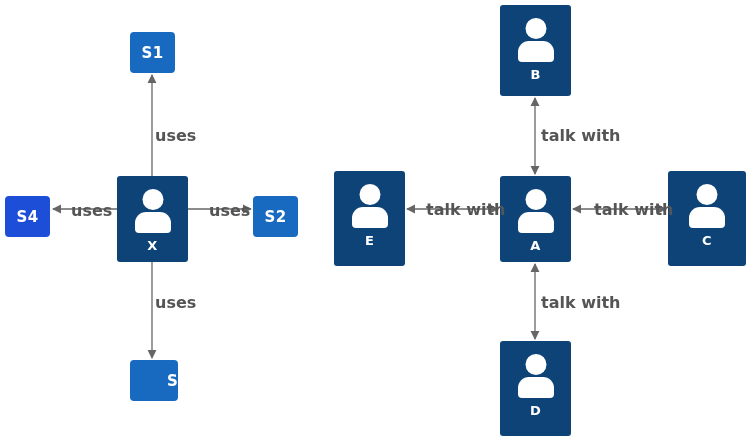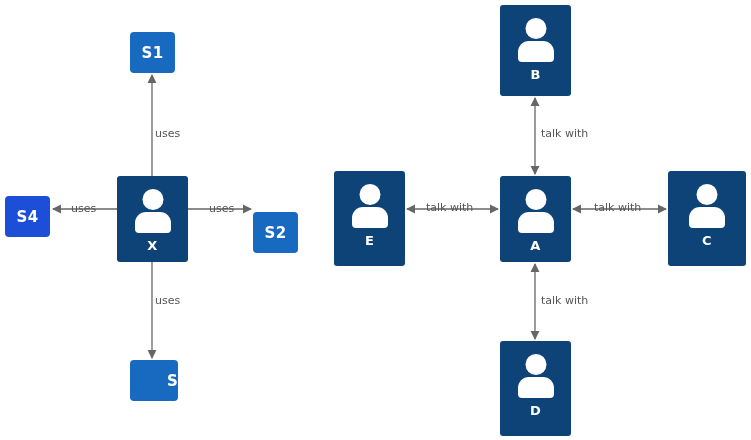--- a/index.html
+++ b/index.html
@@ -84,22 +84,22 @@
   .service-label {
     color: #ffffff;
     font-size: 15px;
     font-weight: bold;
     letter-spacing: 0.4px;
   }
   
   .edge-label {
     position: absolute;
     color: #555555;
-    font-size: 11px;
-    font-weight: normal;
+    font-size: 16px;
+    font-weight: bold;
     white-space: nowrap;
     line-height: 1;
   }
 </style>
 </head>
 <body>
 
 <div id="canvas">
 
   <svg id="edge-layer" viewBox="0 0 751 440" width="751" height="440" xmlns="http://www.w3.org/2000/svg">
@@ -127,21 +127,21 @@
       <div class="node node-person" style="left: 117px; top: 176px; width: 71px; height: 86px; background: rgb(13, 67, 119);">
         <div class="person-glyph">
           <div class="head"></div>
           <div class="body"></div>
         </div>
         <div class="person-label">X</div>
       </div>
       <div class="node node-service" style="left: 130px; top: 32px; width: 45px; height: 41px; background: rgb(24, 105, 192);">
         <div class="service-label">S1</div>
       </div>
-      <div class="node node-service" style="left: 253px; top: 212px; width: 45px; height: 41px; background: rgb(24, 105, 192);">
+      <div class="node node-service" style="left: 253px; top: 196px; width: 45px; height: 41px; background: rgb(24, 105, 192);">
         <div class="service-label">S2</div>
       </div>
       <div class="node node-service" style="left: 130px; top: 360px; width: 45px; height: 41px; background: rgb(24, 105, 192); padding-left: 48px;">
         <div class="service-label">S3</div>
       </div>
       <div class="node node-service" style="left: 5px; top: 196px; width: 45px; height: 41px; background: #1d4ed8;">
         <div class="service-label">S4</div>
       </div>
       <div class="node node-person" style="left: 500px; top: 176px; width: 71px; height: 86px; background: rgb(13, 67, 119);">
         <div class="person-glyph">

